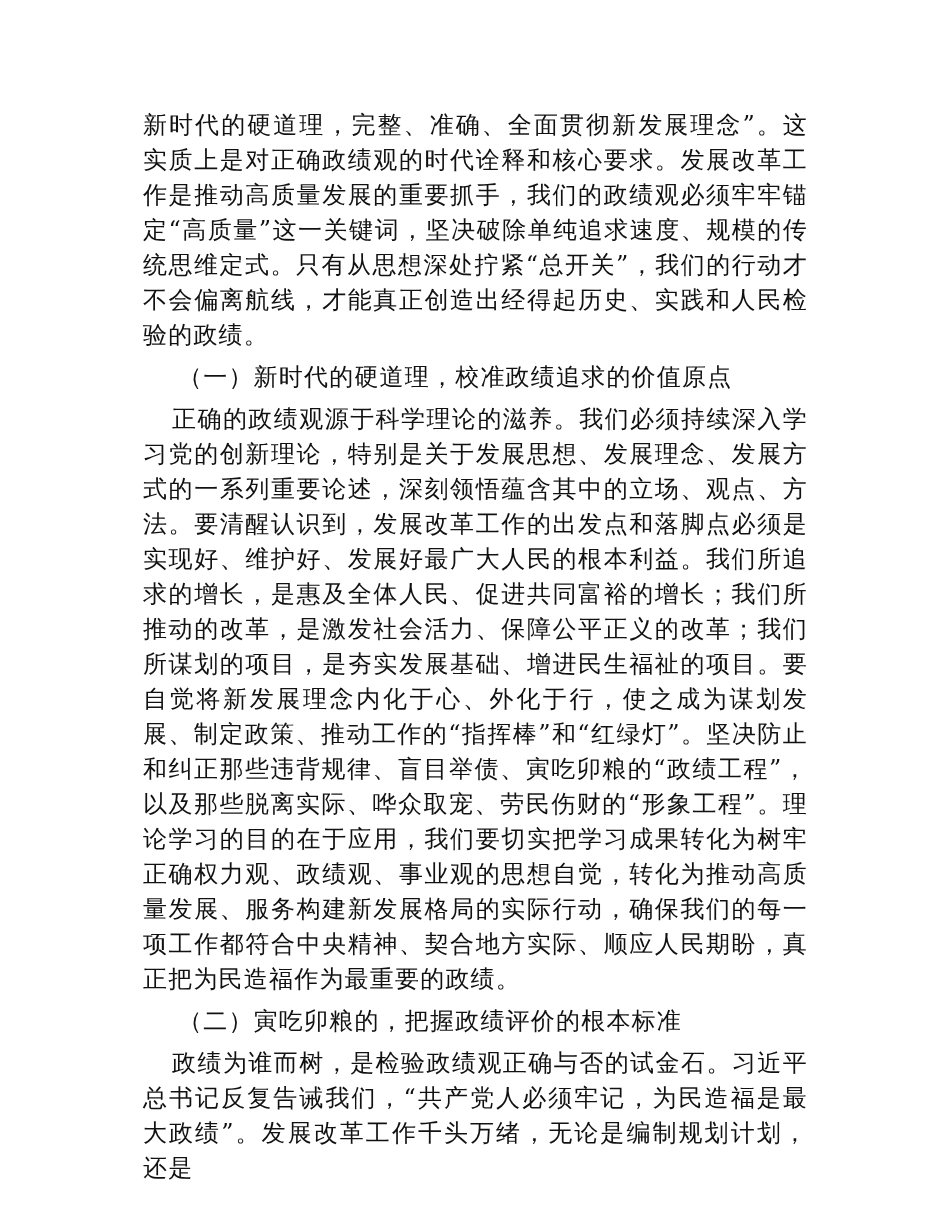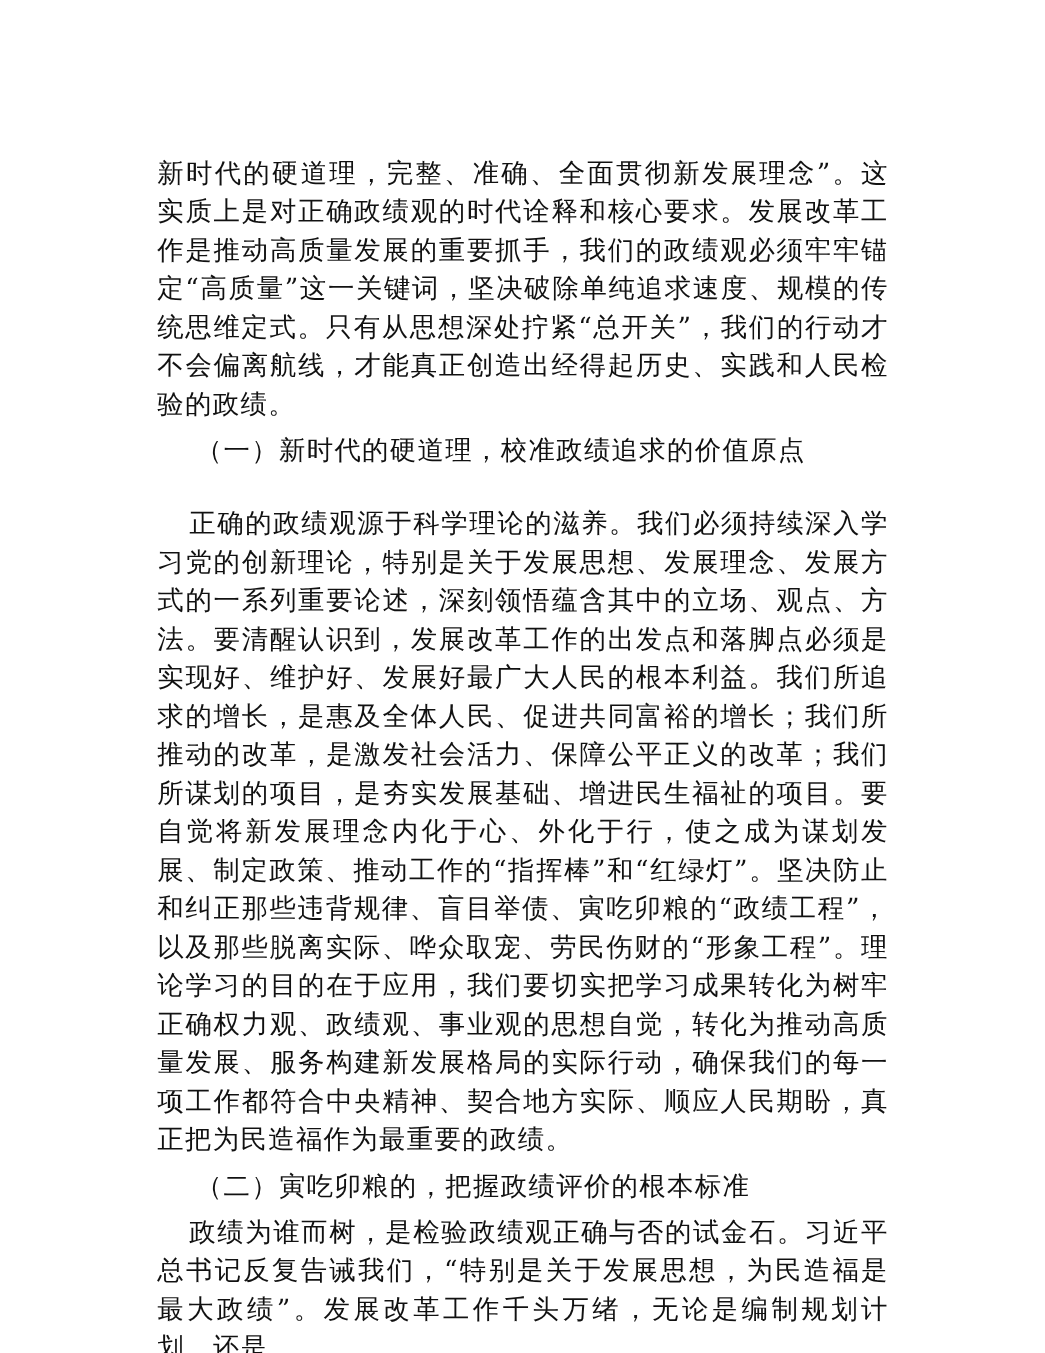--- a/index.html
+++ b/index.html
@@ -33,29 +33,29 @@
     .para.indent {
       text-indent: 29px;
     }
     .heading {
       margin: 0;
       font-size: 24px;
       line-height: 35px;
       padding-left: 35px;
       letter-spacing: 1.2px;
     }
-    .gap-after-para { margin-bottom: 7px; margin-top: 32px; }
+    .gap-after-para { margin-bottom: 7px; }
     .gap-after-heading { margin-bottom: 7px; }
   </style>
 </head>
 <body>
 
 <div class="page">
   <p class="para gap-after-para">新时代的硬道理，完整、准确、全面贯彻新发展理念”。这实质上是对正确政绩观的时代诠释和核心要求。发展改革工作是推动高质量发展的重要抓手，我们的政绩观必须牢牢锚定“高质量”这一关键词，坚决破除单纯追求速度、规模的传统思维定式。只有从思想深处拧紧“总开关”，我们的行动才不会偏离航线，才能真正创造出经得起历史、实践和人民检验的政绩。</p>
 
   <p class="heading gap-after-heading">（一）新时代的硬道理，校准政绩追求的价值原点</p>
 
   <p class="para indent gap-after-para">正确的政绩观源于科学理论的滋养。我们必须持续深入学习党的创新理论，特别是关于发展思想、发展理念、发展方式的一系列重要论述，深刻领悟蕴含其中的立场、观点、方法。要清醒认识到，发展改革工作的出发点和落脚点必须是实现好、维护好、发展好最广大人民的根本利益。我们所追求的增长，是惠及全体人民、促进共同富裕的增长；我们所推动的改革，是激发社会活力、保障公平正义的改革；我们所谋划的项目，是夯实发展基础、增进民生福祉的项目。要自觉将新发展理念内化于心、外化于行，使之成为谋划发展、制定政策、推动工作的“指挥棒”和“红绿灯”。坚决防止和纠正那些违背规律、盲目举债、寅吃卯粮的“政绩工程”，以及那些脱离实际、哗众取宠、劳民伤财的“形象工程”。理论学习的目的在于应用，我们要切实把学习成果转化为树牢正确权力观、政绩观、事业观的思想自觉，转化为推动高质量发展、服务构建新发展格局的实际行动，确保我们的每一项工作都符合中央精神、契合地方实际、顺应人民期盼，真正把为民造福作为最重要的政绩。</p>
 
   <p class="heading gap-after-heading">（二）寅吃卯粮的，把握政绩评价的根本标准</p>
 
-  <p class="para indent">政绩为谁而树，是检验政绩观正确与否的试金石。习近平总书记反复告诫我们，“特别是关于发展思想，为民造福是最大政绩”。发展改革工作千头万绪，无论是编制规划计划，还是</p>
+  <p class="para indent">政绩为谁而树，是检验政绩观正确与否的试金石。习近平总书记反复告诫我们，“共产党人必须牢记，为民造福是最大政绩”。发展改革工作千头万绪，无论是编制规划计划，还是</p>
 </div>
 
 </body></html>

